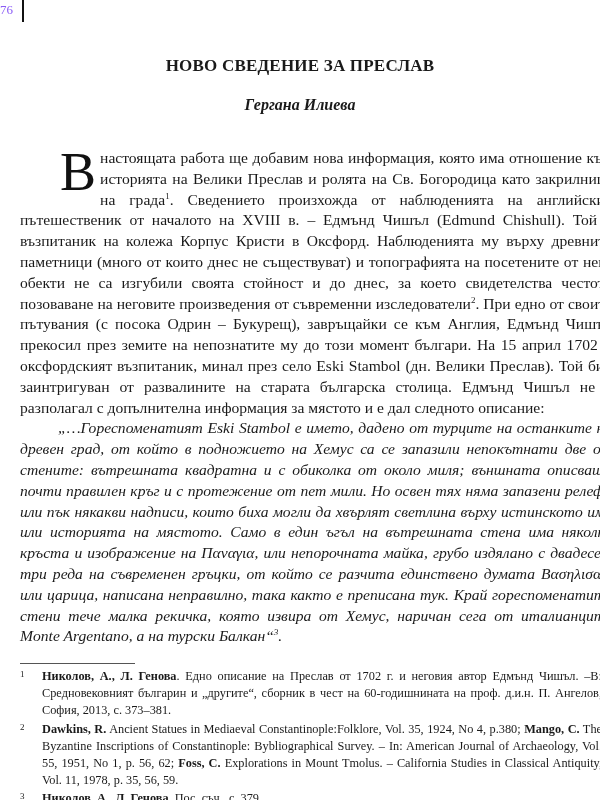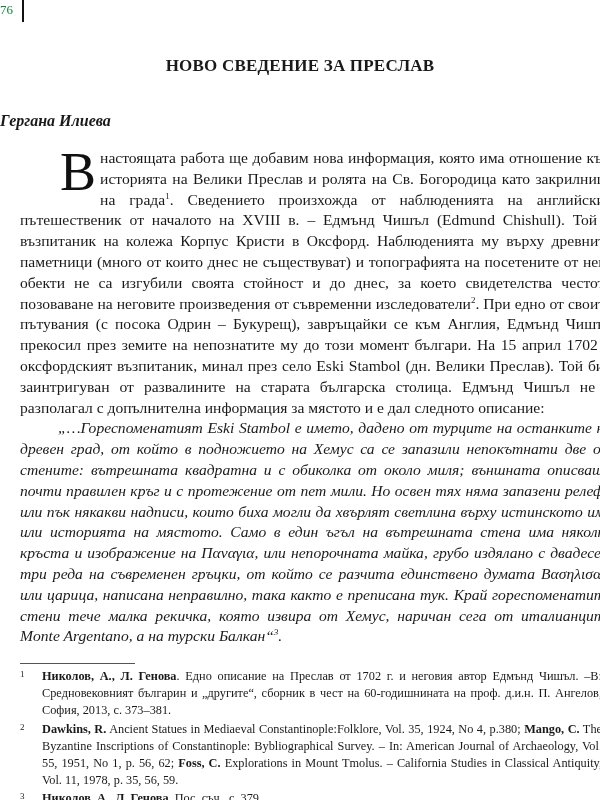--- a/index.html
+++ b/index.html
@@ -3,32 +3,32 @@
   <meta charset="utf-8">
   <style>
     html, body { margin: 0; padding: 0; background: #ffffff; }
     body {
       width: 600px; height: 800px; overflow: hidden; position: relative;
       font-family: "DejaVu Serif", "Liberation Serif", serif;
       color: #1a1a1a;
     }
     .page-num {
       position: absolute; left: 0; top: 2px;
-      font-family: "Liberation Serif", serif; font-size: 13px; color: #15803d;
+      font-family: "Liberation Serif", serif; font-size: 13px; color: #8b5cf6;
     }
     .page-bar {
       position: absolute; left: 22px; top: 0px; width: 2px; height: 22px; background: #111;
     }
     .title {
       position: absolute; left: 0; width: 600px; top: 56px; text-align: center;
       font-family: "Liberation Serif", serif; font-weight: bold; font-size: 17px;
       letter-spacing: 0.2px; margin: 0;
     }
     .author {
-      position: absolute; left: 0; width: 600px; top: 112px; 
+      position: absolute; left: 0; width: 600px; top: 96px; text-align: center;
       font-family: "Liberation Serif", serif; font-weight: bold; font-style: italic; font-size: 16px;
       margin: 0;
     }
     .body {
       position: absolute; left: 20px; top: 148px; width: 592px;
       font-family: "Liberation Serif", serif; font-size: 15.6px; line-height: 20.8px;
       text-align: justify; hyphens: manual;
     }
     .body p { margin: 0; }
     .dropcap {

